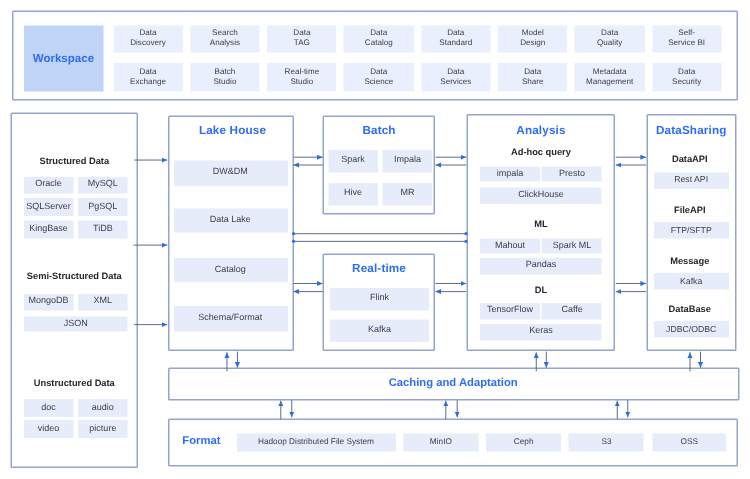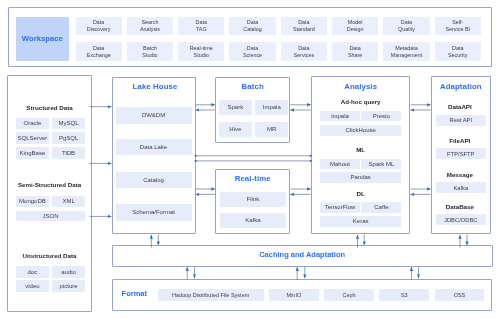--- a/index.html
+++ b/index.html
@@ -208,21 +208,21 @@
   <div class="abs chip" style="left:320px;top:172.3px;width:81.4px;height:10.6px;">Pandas</div>
 
   <div class="abs gtitle" style="left:310.8px;top:190.3px;width:99.7px;">DL</div>
   <div id="an-g3">
       <div class="abs chip" style="left:320px;top:202px;width:40px;height:10.6px;">TensorFlow</div>
       <div class="abs chip" style="left:361.4px;top:202px;width:40px;height:10.6px;">Caffe</div>
     </div>
   <div class="abs chip" style="left:320px;top:216.3px;width:81.4px;height:10.6px;">Keras</div>
 
   <div class="abs frame" style="left:430.7px;top:76.3px;width:60.3px;height:157.9px;"></div>
-  <div class="abs ptitle" style="left:430.7px;top:82px;width:60.3px;">Adaptation</div>
+  <div class="abs ptitle" style="left:430.7px;top:82px;width:60.3px;">DataSharing</div>
   <div id="sh-groups">
       <div class="abs gtitle sm" style="left:429.7px;top:103.2px;width:60.3px;">DataAPI</div>
       <div class="abs chip share" style="left:435.9px;top:114.6px;width:49.8px;height:11px;">Rest API</div>
       <div class="abs gtitle sm" style="left:429.7px;top:137.2px;width:60.3px;">FileAPI</div>
       <div class="abs chip share" style="left:435.9px;top:148.4px;width:49.8px;height:11px;">FTP/SFTP</div>
       <div class="abs gtitle sm" style="left:429.7px;top:171.2px;width:60.3px;">Message</div>
       <div class="abs chip share" style="left:435.9px;top:182.2px;width:49.8px;height:11px;">Kafka</div>
       <div class="abs gtitle sm" style="left:429.7px;top:203.2px;width:60.3px;">DataBase</div>
       <div class="abs chip share" style="left:435.9px;top:214.3px;width:49.8px;height:11px;">JDBC/ODBC</div>
     </div>

